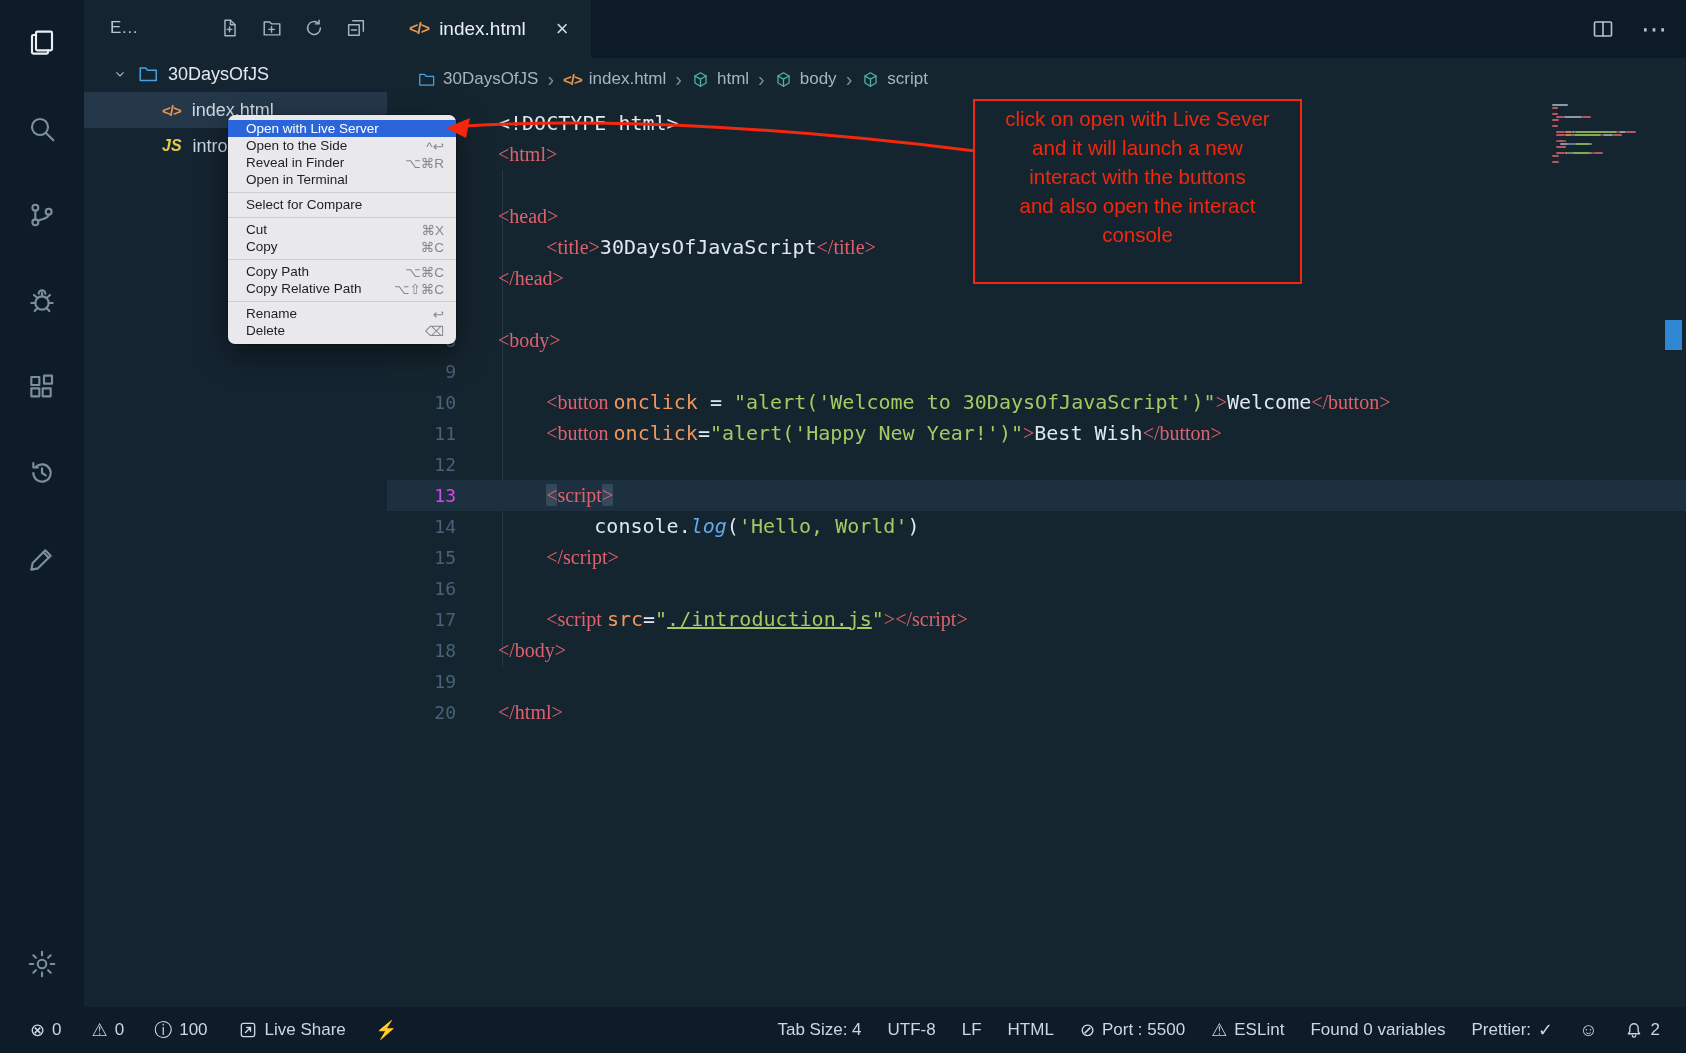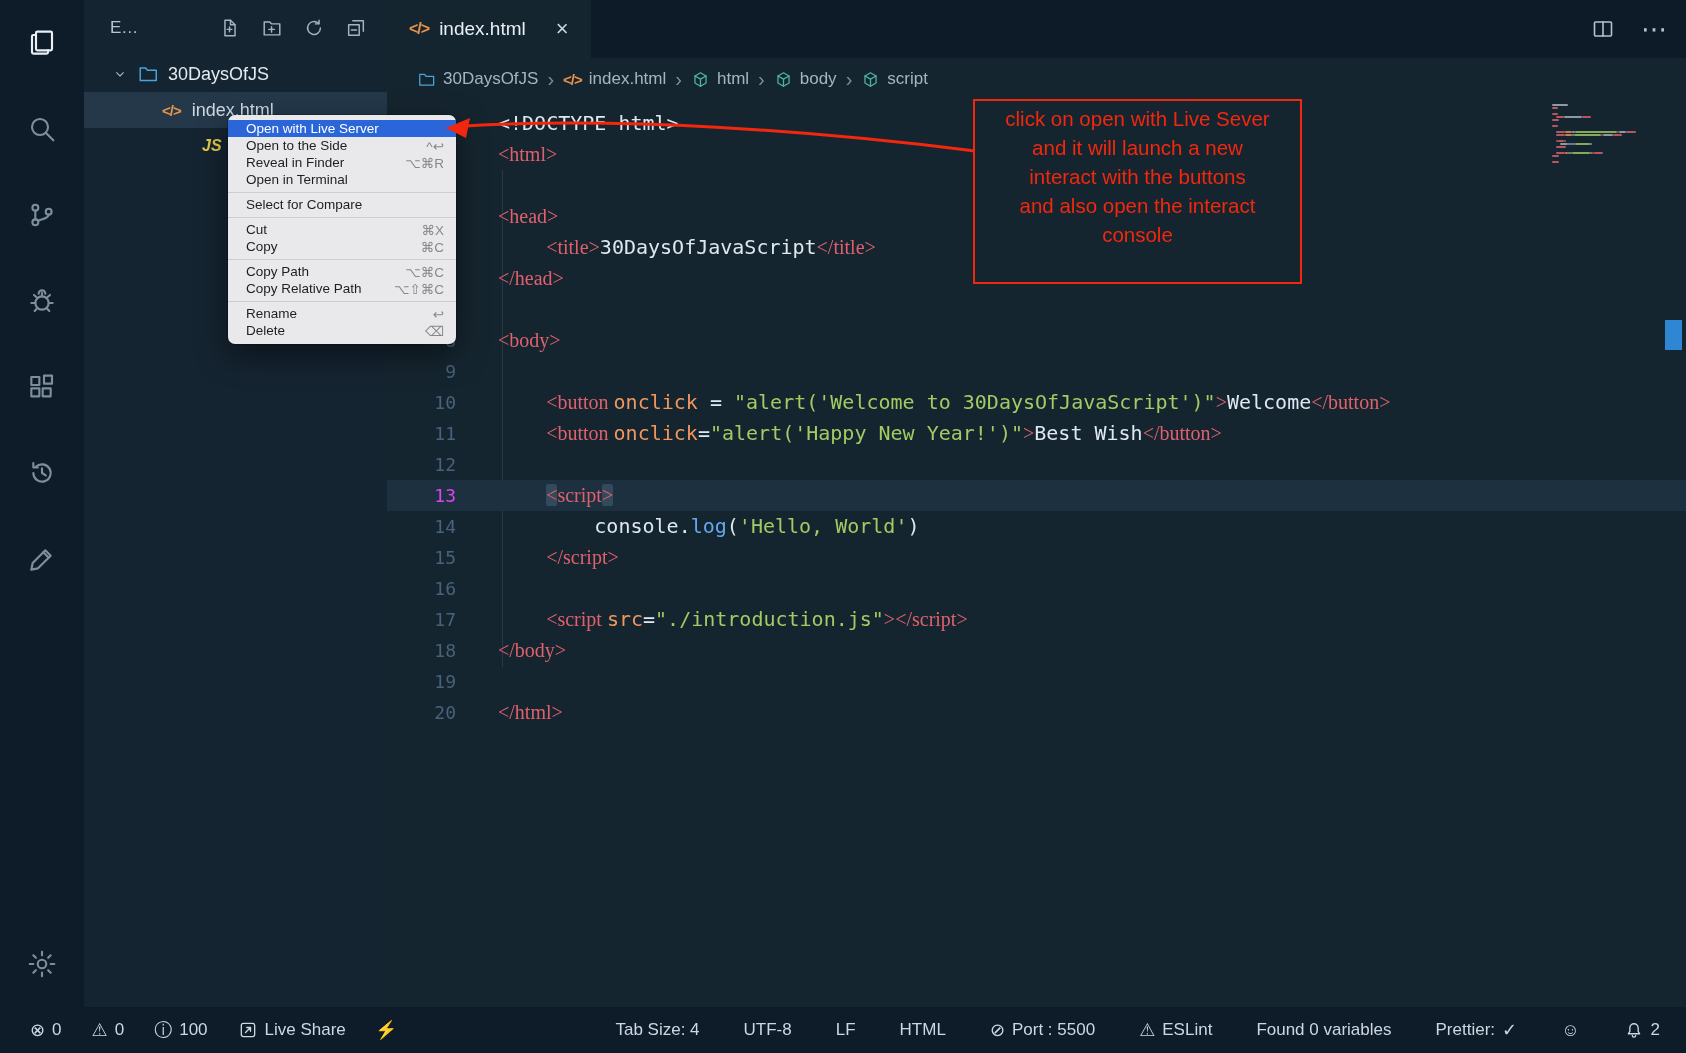--- a/index.html
+++ b/index.html
@@ -25,21 +25,21 @@
   .sidebar-actions .ic{width:22px;height:22px;}
   .tree-row{display:flex;align-items:center;height:36px;font-size:18px;color:#e2eaf1;cursor:pointer;}
   .tree-row.root{padding-left:28px;gap:9px;}
   .chev{width:16px;height:16px;color:#aab6c0;display:flex;align-items:center;}
   .chev .ic{width:16px;height:16px;}
   .root-folder{width:22px;height:22px;color:var(--folder_icon_blue);display:flex;}
   .root-folder .ic{width:22px;height:22px;}
   .tree-row.file{padding-left:78px;gap:11px;color:#ced9e2;}
   .tree-row.selected{background:#24384a;}
   .html-glyph{color:var(--html_icon_orange);font-size:15px;font-weight:bold;letter-spacing:-1px;}
-  .js-glyph{color:var(--js_icon_yellow);font-size:16px;font-weight:bold;font-style:italic;margin-left:40px;}
+  .js-glyph{color:var(--js_icon_yellow);font-size:16px;font-weight:bold;font-style:italic;}
 
   
   .editor-area{position:absolute;left:387px;top:0;right:0;height:1007px;background:#15252f;z-index:1;}
   .tab-bar{position:relative;height:58px;background:#0c1b27;display:flex;}
   .tab{display:flex;align-items:center;gap:10px;padding:0 22px;background:#15252f;cursor:pointer;}
   .tab .html-glyph{font-size:16px;}
   .tab-label{font-size:19px;color:#e8eef5;}
   .tab-close{margin-left:20px;font-size:22px;color:#cbd6e0;cursor:pointer;line-height:1;}
   .tab-actions{position:absolute;right:18px;top:0;height:58px;display:flex;align-items:center;gap:26px;color:#b6c2cd;}
   .tab-actions .ic{width:24px;height:24px;}
@@ -58,34 +58,34 @@
   #code-lines{position:relative;padding-top:8px;font-family:"DejaVu Sans Mono",monospace;font-size:20px;}
   .code-line{display:flex;height:31px;line-height:31px;}
   .code-line.hl{background:#1d3040;}
   .ln{width:69px;text-align:right;color:#47627a;font-size:18px;flex:none;}
   .code-line.hl .ln{color:#d946ef;}
   .lc{padding-left:42px;white-space:pre;}
   .tk-p{color:#dfe8f0;}
   .tk-t{color:var(--tag_red);font-family:Liberation Serif, serif;}
   .tk-a{color:var(--attr_orange);}
   .tk-s{color:var(--string_green);}
-  .tk-f{color:var(--function_blue);}
-  .tk-l{color:var(--string_green);}
+  .tk-f{color:var(--function_blue);font-style:italic;}
+  .tk-l{color:var(--string_green);text-decoration:underline;}
   .tk-box{background:#35495c;border-radius:2px;}
 
   .minimap{position:absolute;top:4px;right:34px;width:100px;}
   .mm-row{height:2px;margin-bottom:1px;display:flex;}
   .mm-seg{height:2px;border-radius:1px;flex:none;}
   .overview-marker{position:absolute;top:320px;right:4px;width:17px;height:30px;background:var(--scroll_marker_blue);cursor:pointer;}
 
   
   .status-bar{position:absolute;left:0;right:0;bottom:0;height:46px;background:#0e1c29;display:flex;align-items:center;
               padding:0 26px 0 30px;font-size:17px;color:#ccd7e1;z-index:6;}
   .sb-group{display:flex;align-items:center;gap:30px;}
-  .sb-right{margin-left:auto;display:flex;align-items:center;gap:44px;}
+  .sb-right{margin-left:auto;display:flex;align-items:center;gap:26px;}
   .sb-item{display:flex;align-items:center;gap:7px;cursor:pointer;white-space:nowrap;}
   .sb-item .g{font-size:18px;line-height:1;}
   .sb-item .ic{width:20px;height:20px;}
 
   
   .context-menu{position:absolute;left:228px;top:115px;width:228px;background:#e9e9ec;border-radius:7px;
                 box-shadow:0 10px 30px rgba(0,0,0,.5),0 0 0 1px rgba(0,0,0,.18);padding:5px 0;z-index:60;
                 font-size:13.5px;color:#1f1f21;}
   .mi{display:flex;align-items:center;justify-content:space-between;height:17px;padding:0 12px 0 18px;cursor:pointer;}
   .mi .ms{color:#88888c;margin-left:18px;}

